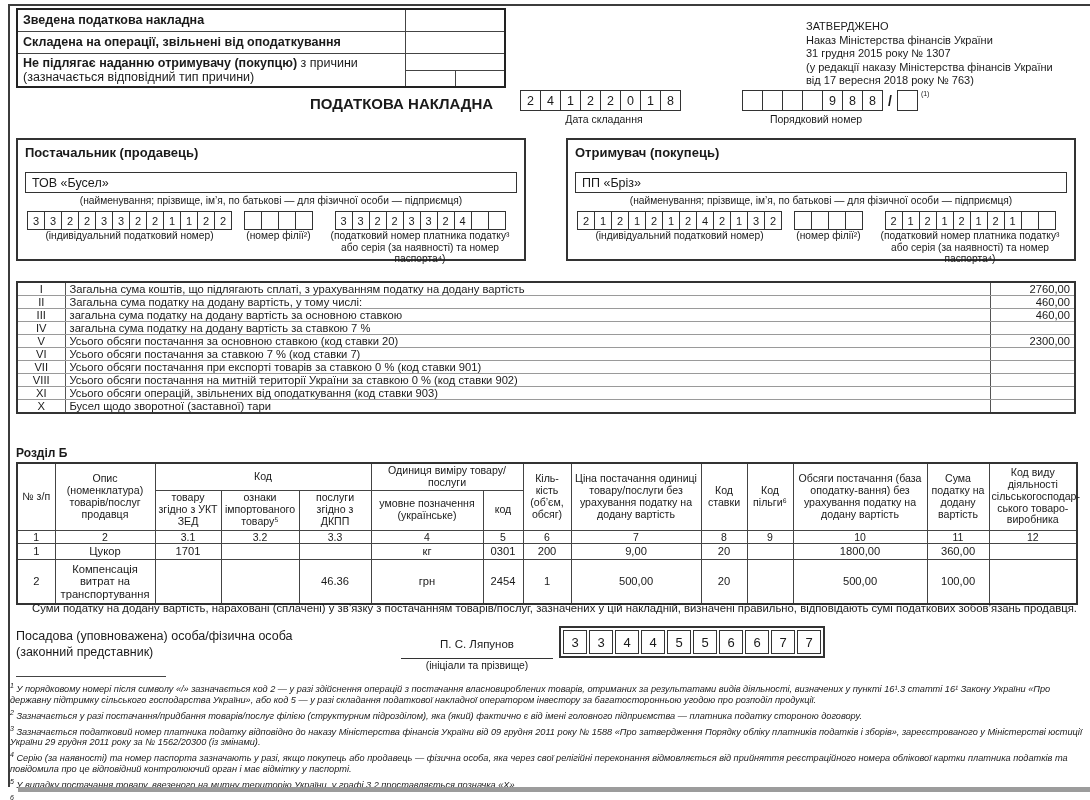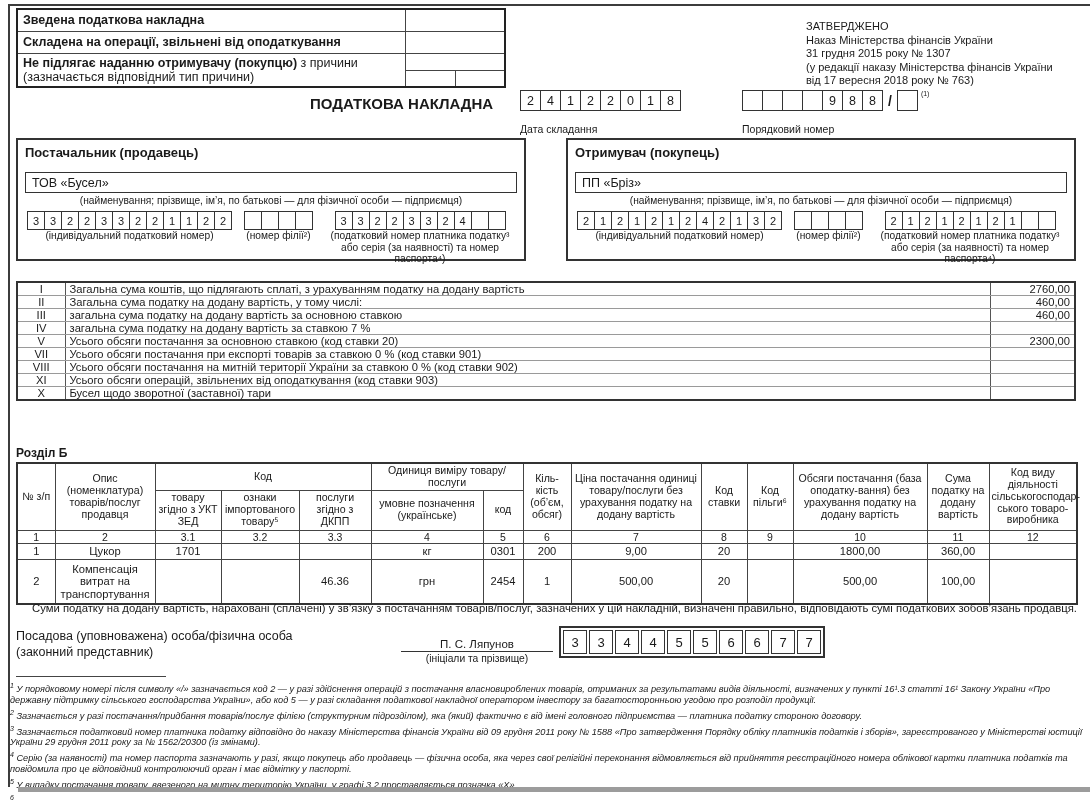--- a/index.html
+++ b/index.html
@@ -26,21 +26,21 @@
   
   .pn-title { position:absolute; top:95px; left:310px; font-size:15px; font-weight:bold; }
   .date-group { position:absolute; top:90px; left:520px; }
   .serial-group { position:absolute; top:90px; left:742px; }
   .serial-line { display:flex; align-items:center; }
   .cells { display:flex; }
   .cells > span { display:flex; align-items:center; justify-content:center; border:1px solid #333; margin-left:-1px; background:#fff; }
   .cells > span:first-child { margin-left:0; }
   .c21 > span { width:21px; height:21px; font-size:12.5px; }
   .c18 > span { width:18px; height:19px; font-size:11px; }
-  .cells-label { text-align:left; font-size:10.5px; margin-top:12px; }
+  .cells-label { text-align:center; font-size:10.5px; margin-top:2px; }
   .slash { font-weight:bold; font-size:14px; margin:0 5px; }
   .serial-sup { font-size:7px; margin-left:3px; align-self:flex-start; }
   .serial-group .cells-label { width:148px; }
   .date-group .cells-label { width:168px; }
 
   
   .parties { position:absolute; top:138px; left:16px; width:1060px; display:flex; gap:40px; }
   .party { border:2px solid #333; width:517px; height:123px; padding:5px 7px 4px; }
   .party-title { font-size:13px; font-weight:bold; }
   .party-name { border:1px solid #333; height:21px; margin-top:12px; padding:0 6px; font-size:12.5px; display:flex; align-items:center; }
@@ -70,21 +70,21 @@
   .secb-table tr.h1 th { height:18px; }
   .secb-table tr.h2 th { height:40px; }
 
   
   .declaration { position:absolute; top:602px; left:16px; width:1064px; font-size:11.3px; line-height:13px; text-indent:16px; }
 
   
   .signature { position:absolute; top:626px; left:16px; width:1060px; height:54px; }
   .sig-role { position:absolute; left:0; top:3px; font-size:12.5px; line-height:15.5px; }
   .sig-name-block { position:absolute; left:385px; top:12px; width:152px; text-align:center; }
-  .sig-name { font-size:11.5px; padding-bottom:1px; border-bottom:1px solid #333;text-align:center; }
+  .sig-name { font-size:11.5px; padding-bottom:8px; border-bottom:1px solid #333;text-align:center; }
   .sig-name-hint { font-size:10.3px; margin-top:1px; }
   .sig-reg { position:absolute; left:530px; top:0; width:292px; display:flex; flex-direction:column; align-items:center; }
   .reg-wrap { border:2px solid #333; padding:2px; display:flex; }
   .creg { display:flex; }
   .creg > span { display:flex; align-items:center; justify-content:center; width:24px; height:24px; font-size:13px; border:1px solid #333; margin-left:2px; background:#fff; }
   .creg > span:first-child { margin-left:0; }
   .sig-reg .cells-label { line-height:11.5px; width:290px; }
 
   
   .fn-rule { position:absolute; top:676px; left:16px; width:150px; border-top:1px solid #444; }
@@ -298,20 +298,25 @@
         </tr>
     <tr>
           <td class="num">IV</td>
           <td>загальна сума податку на додану вартість за ставкою 7 %</td>
           <td class="val"></td>
         </tr>
     <tr>
           <td class="num">V</td>
           <td>Усього обсяги постачання за основною ставкою (код ставки 20)</td>
           <td class="val">2300,00</td>
+        </tr>
+    <tr>
+          <td class="num">VI</td>
+          <td>Усього обсяги постачання за ставкою 7 % (код ставки 7)</td>
+          <td class="val"></td>
         </tr>
     <tr>
           <td class="num">VII</td>
           <td>Усього обсяги постачання при експорті товарів за ставкою 0 % (код ставки 901)</td>
           <td class="val"></td>
         </tr>
     <tr>
           <td class="num">VIII</td>
           <td>Усього обсяги постачання на митній території України за ставкою 0 % (код ставки 902)</td>
           <td class="val"></td>

